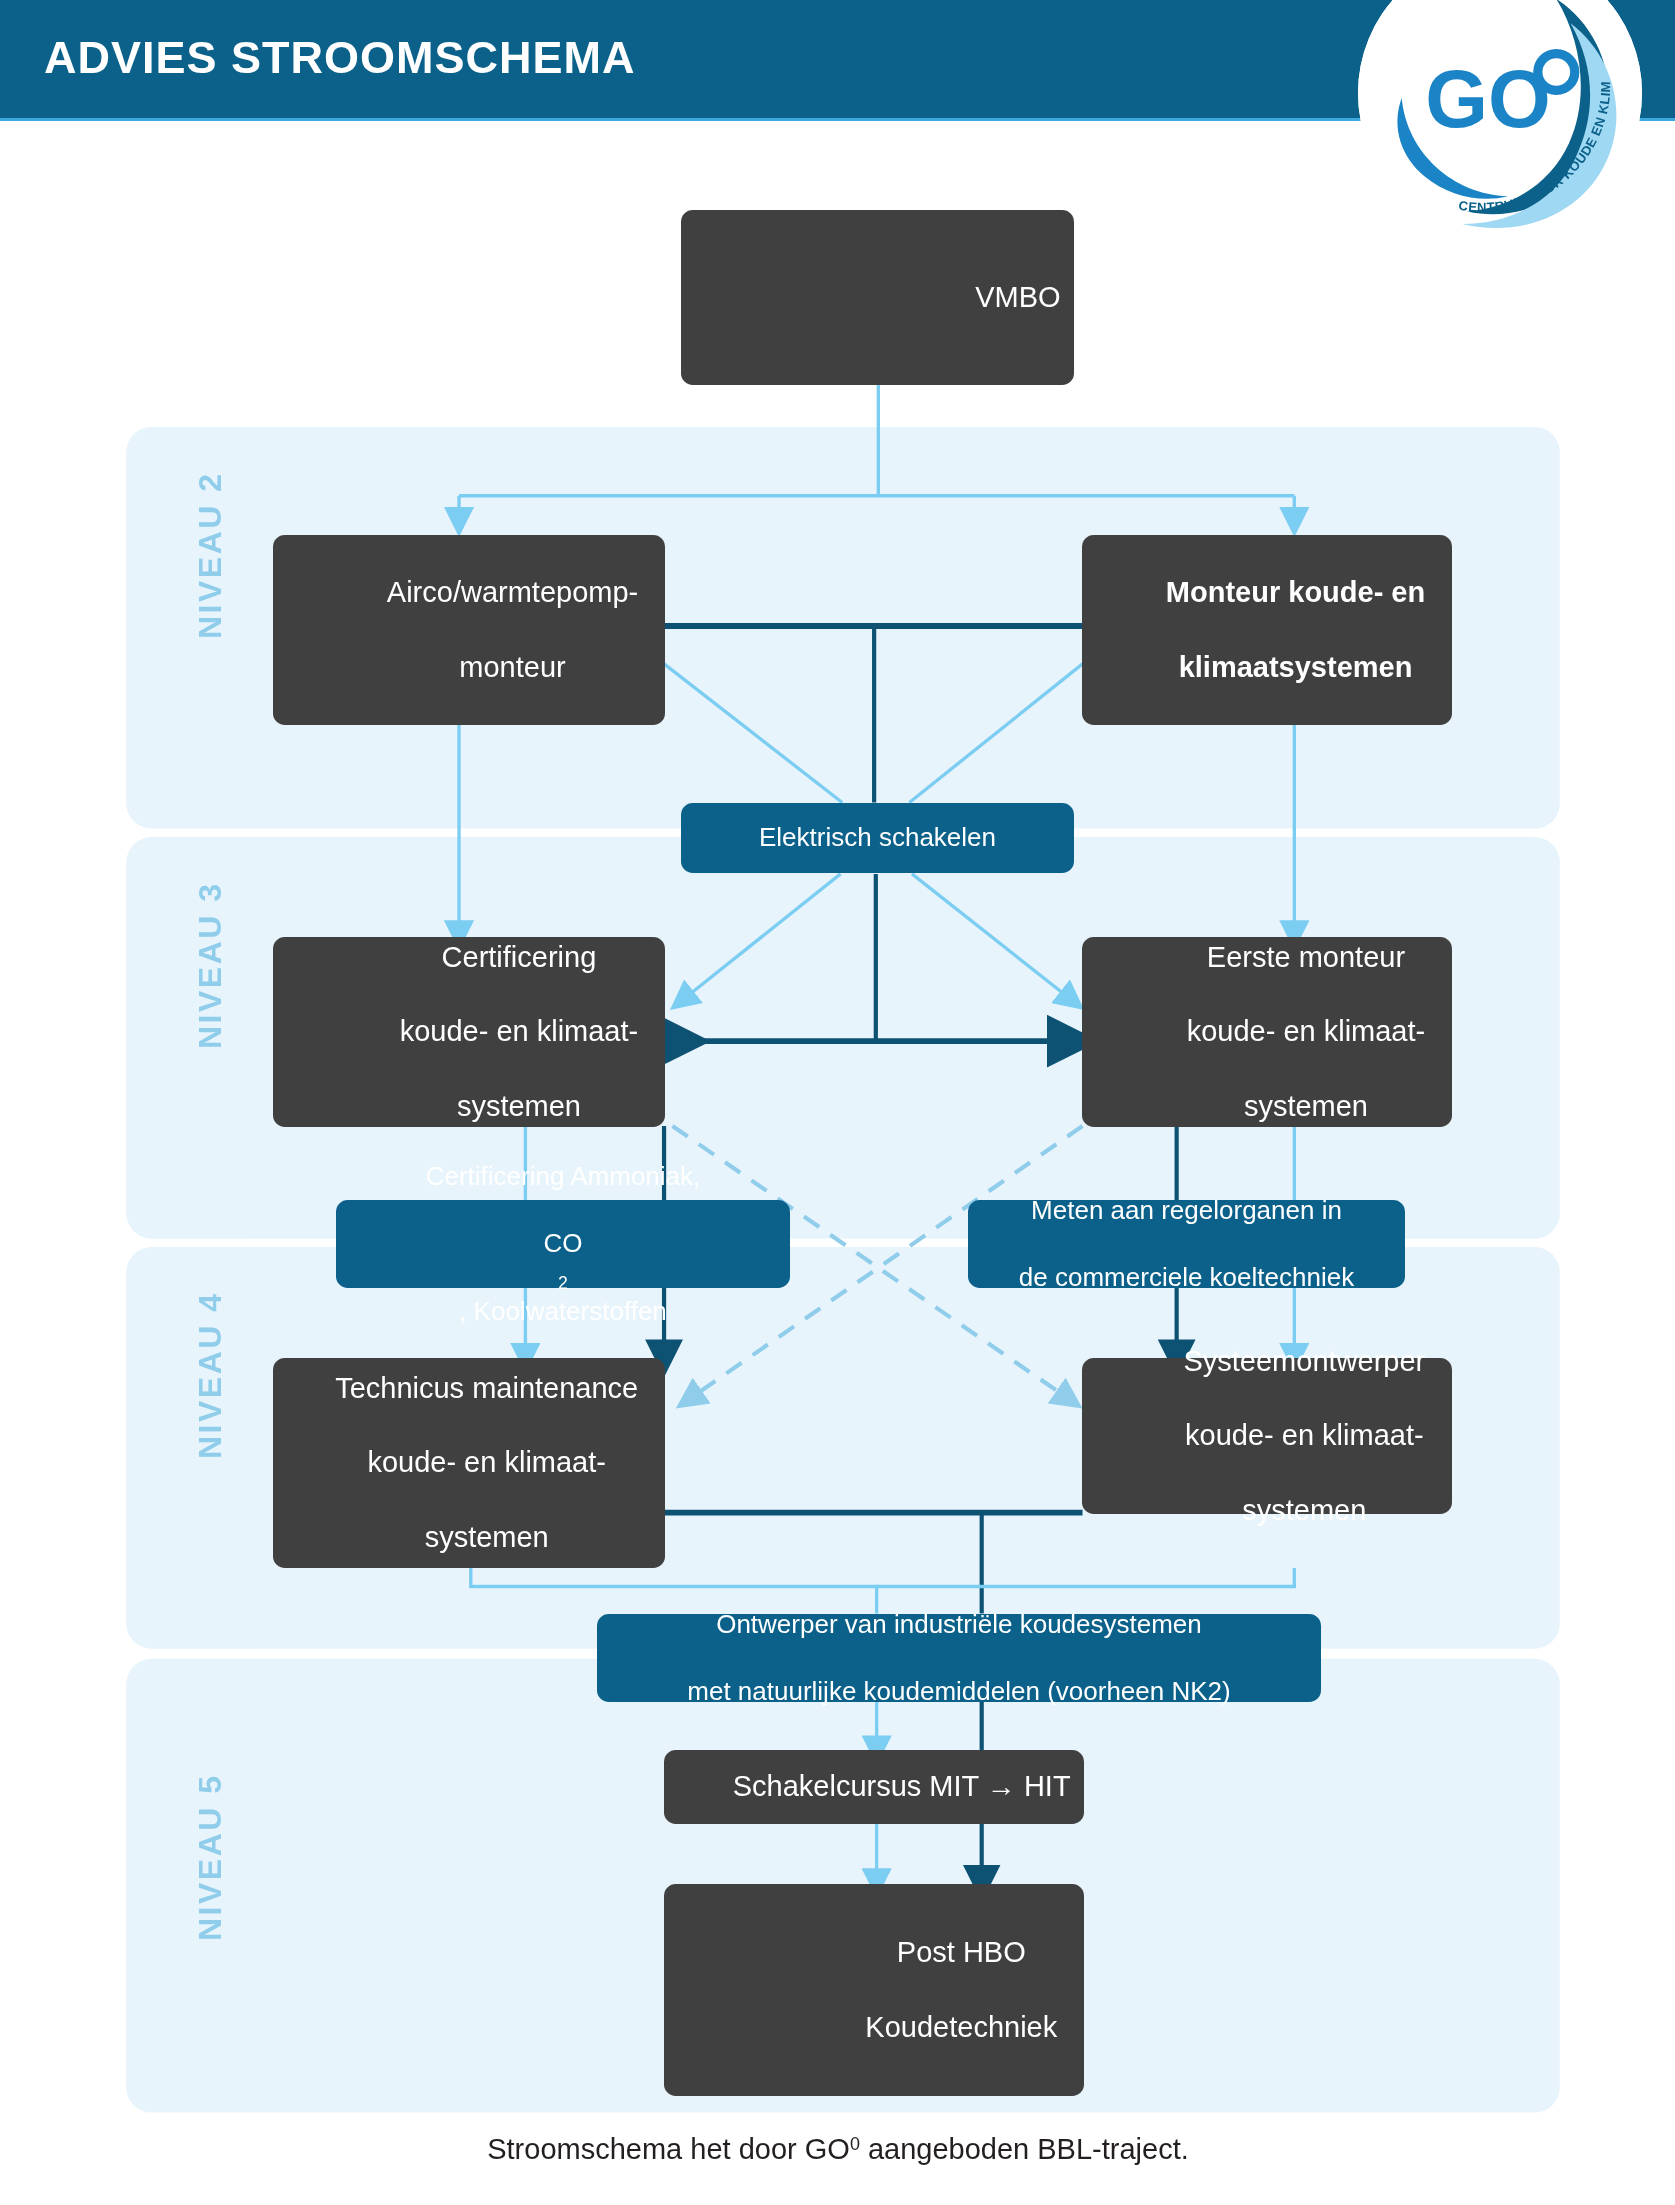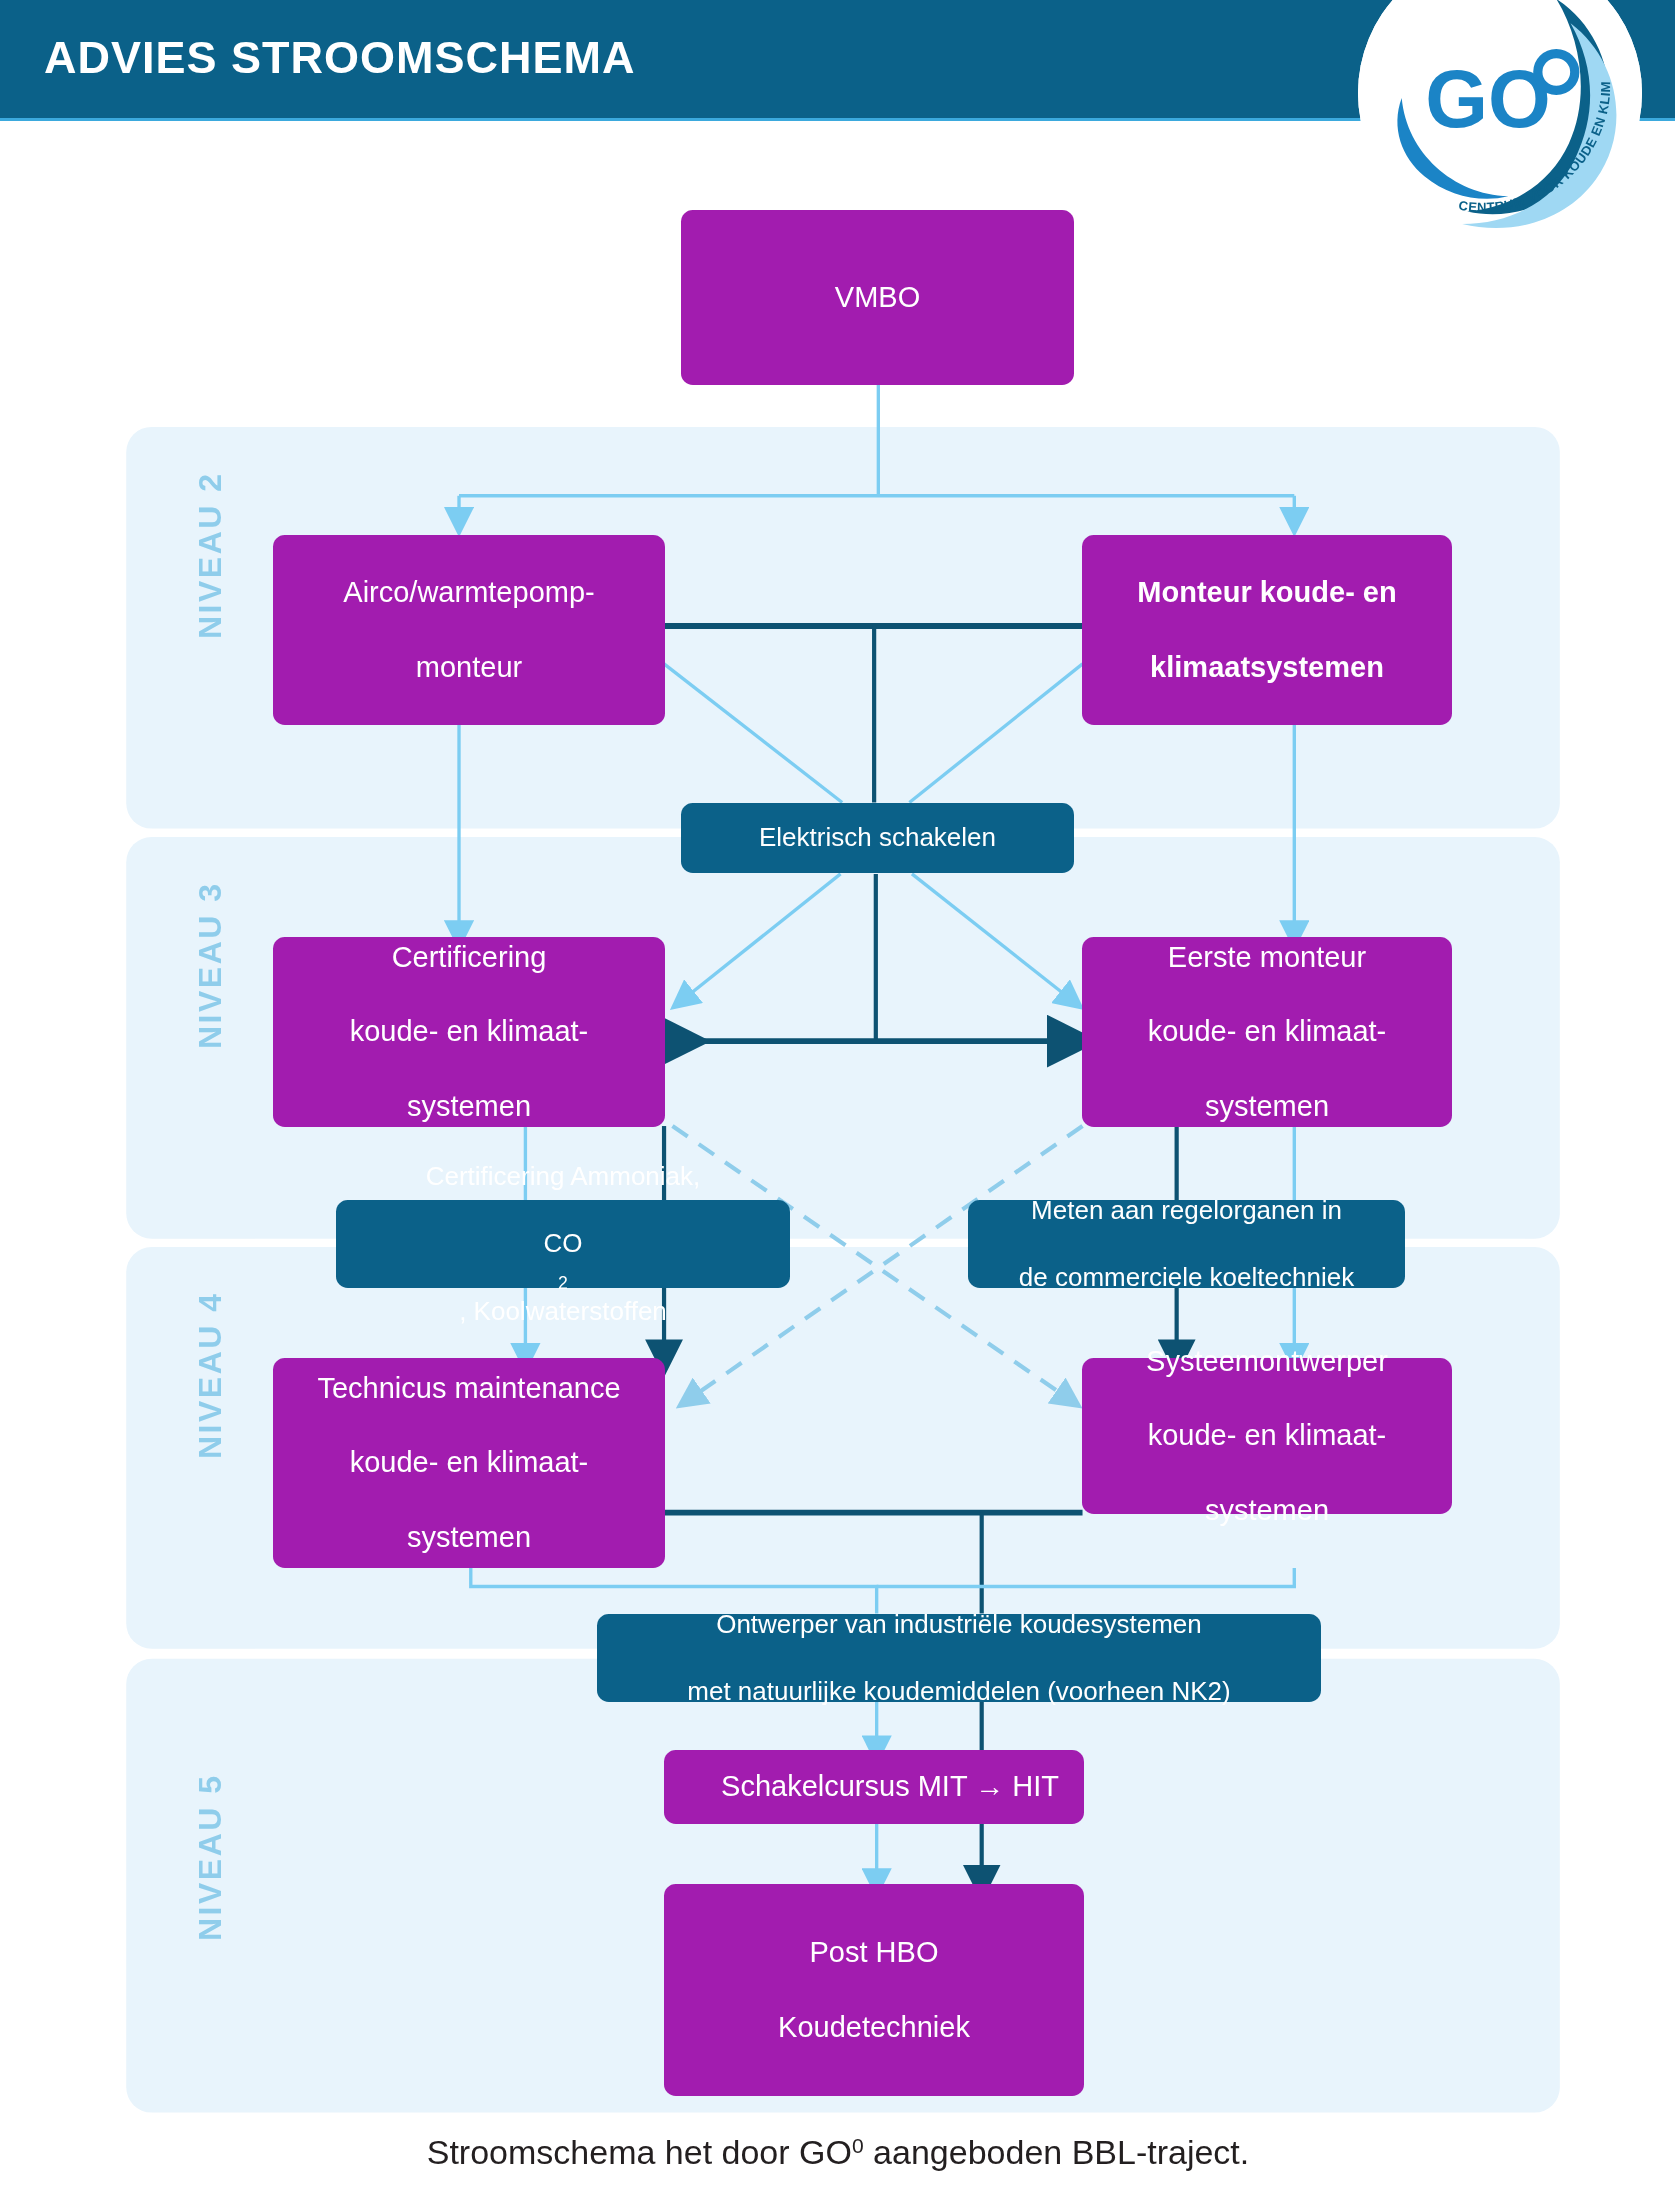--- a/index.html
+++ b/index.html
@@ -22,26 +22,26 @@
   .stage svg{position:absolute;left:0;top:0;}
 
   
   .lvl-label{position:absolute;color:#8fcdeb;font-weight:bold;font-size:32px;
     letter-spacing:2.5px;white-space:nowrap;transform-origin:0 0;
     transform:rotate(-90deg);font-family:"Liberation Sans",sans-serif;}
 
   
   .node{position:absolute;display:flex;align-items:center;justify-content:center;
         text-align:center;color:#ffffff;box-sizing:border-box;line-height:1.28;}
-  .node.light{background:#a21caf;border-radius:11.8px;font-size:29px;}
+  .node.light{background:#404040;border-radius:11.8px;font-size:29px;justify-content:flex-end;}
   .node.dark{background:#0b6189;border-radius:11.8px;font-size:26px;}
   .node span{display:block;padding:0 13.4px;}
 
   .caption{position:absolute;left:0;top:2133px;width:1676px;text-align:center;
-    font-size:34px;color:#231f20;font-family:"Liberation Sans",sans-serif;}
+    font-size:29px;color:#231f20;font-family:"Liberation Sans",sans-serif;}
   sub{font-size:0.68em;vertical-align:-0.22em;}
   sup{font-size:0.62em;vertical-align:0.5em;}
 </style>
 </head>
 <body>
 
 <div class="page">
 
   <div class="header"></div>
   <div class="header-rule"></div>

